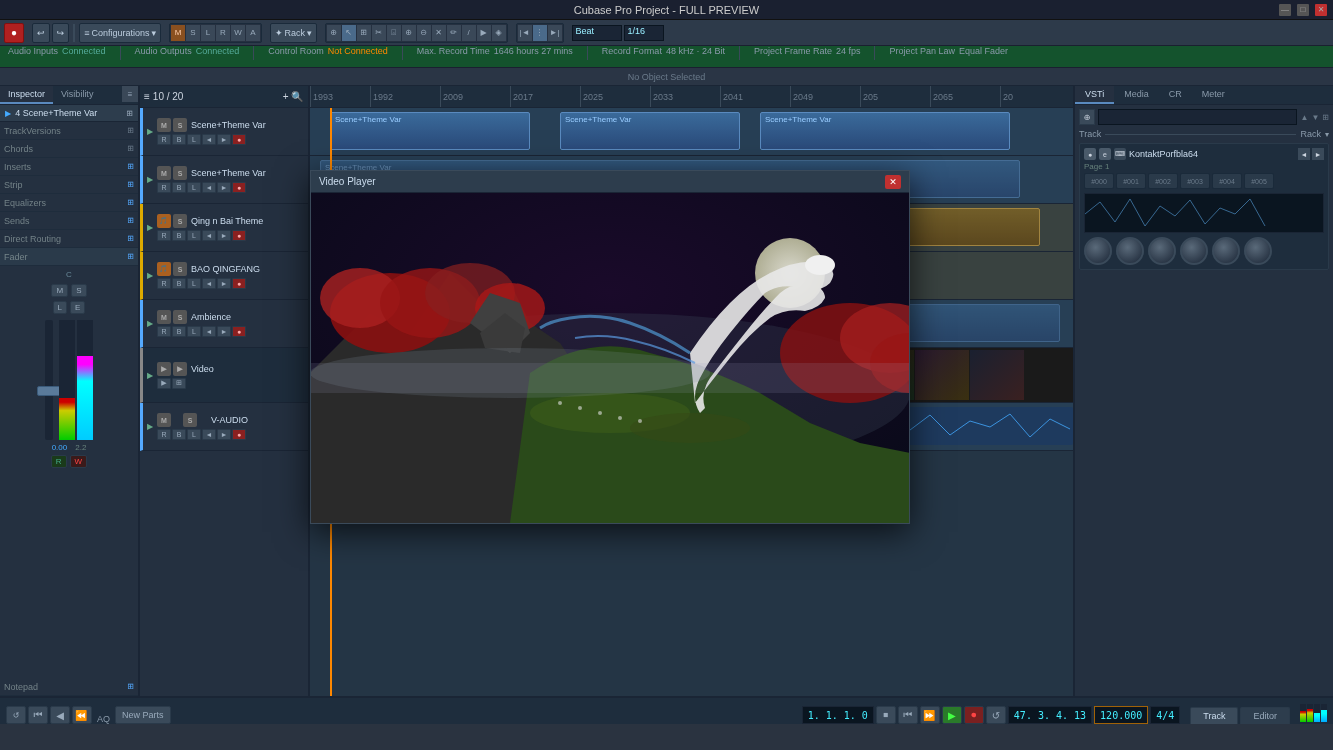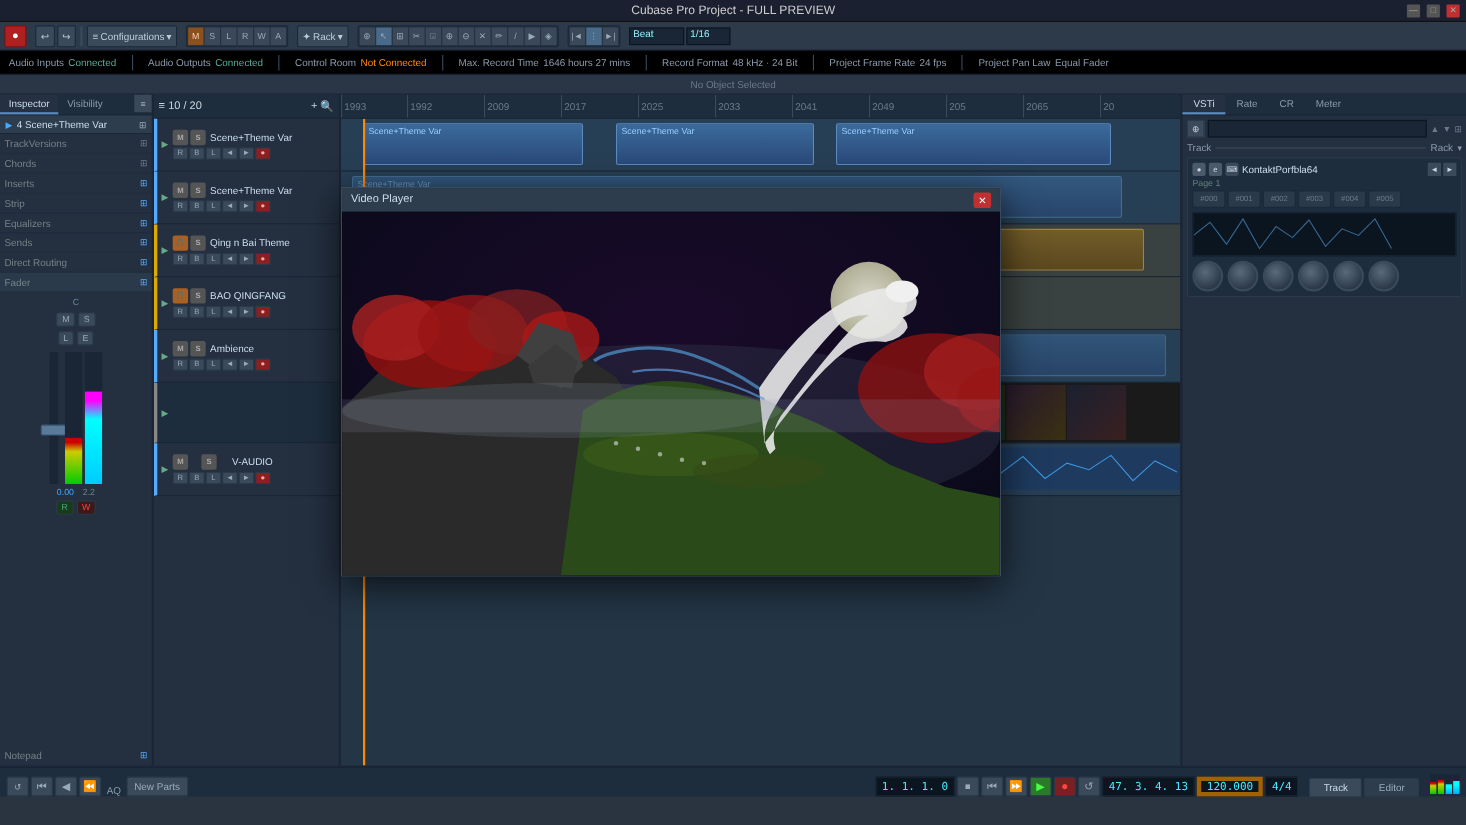--- a/index.html
+++ b/index.html
@@ -86,23 +86,23 @@
       color: #9ef;
       font-size: 9px;
       padding: 0 3px;
       height: 16px;
       width: 60px;
     }
 
     
     #status-bar {
       height: 22px;
-      background: #000000;
-      display: flex;
-      align-items: center;
+      background: #14532d;
+      display: flex;
+      align-items: flex-start;
       padding: 0 8px;
       border-bottom: 1px solid #1a2030;
       gap: 10px;
       font-size: 9px;
       color: #8a9aaa;
     }
     .status-item { display: flex; align-items: center; gap: 4px; }
     .status-connected { color: #5a9; }
     .status-not-connected { color: #f80; }
     .status-separator { width: 1px; height: 14px; background: #3a4a5a; margin: 0 4px; }
@@ -427,21 +427,21 @@
       border: 1px solid #1a2535;
       color: #4ef;
       font-size: 10px;
       font-family: monospace;
       padding: 1px 5px;
       height: 18px;
       display: flex; align-items: center;
     }
     .transport-tempo {
       background: #0a1520;
-      border: 4px solid #a16207;
+      border: 1px solid #a16207;
       color: #4ef;
       font-family: monospace;
       font-size: 10px;
       padding: 1px 5px;
       height: 18px;
       display: flex; align-items: center;
     }
 
     
     #bottom-tabs {
@@ -829,20 +829,31 @@
           <div class="tc-btn">L</div>
           <div class="tc-btn">◄</div>
           <div class="tc-btn">►</div>
           <div class="tc-btn red">●</div>
         </div>
       </div>
     </div>
 
     <div class="track-item" style="height:55px;background:#1e2d3d;border-left:3px solid #888;">
       <div class="track-expand">▶</div>
+      <div style="display:flex;flex-direction:column;gap:2px;flex:1;padding-left:2px;">
+        <div style="display:flex;align-items:center;gap:2px;">
+          <div class="ti" style="background:#555;color:#aaa;">▶</div>
+          <div class="ti" style="background:#555;color:#aaa;">▶</div>
+          <span class="track-name">Video</span>
+        </div>
+        <div style="display:flex;gap:1px;">
+          <div class="tc-btn">▶</div>
+          <div class="tc-btn">⊞</div>
+        </div>
+      </div>
     </div>
 
     <div class="track-item blue">
       <div class="track-expand">▶</div>
       <div style="display:flex;flex-direction:column;gap:2px;flex:1;padding-left:2px;">
         <div style="display:flex;align-items:center;gap:12px;">
           <div class="ti ti-m">M</div>
           <div class="ti ti-s">S</div>
           <span class="track-name">V-AUDIO</span>
         </div>
@@ -968,21 +979,21 @@
             <polyline points="0,19 20,10 40,25 60,8 80,30 100,12 120,22 140,6 160,28 180,14 200,20 220,5 240,32 260,10 280,24 300,8 320,28 340,15 360,20 380,7 400,30 420,12 440,22 460,9 480,28 500,14 520,20 540,6 560,32 580,11 600,23 620,8 640,28 660,14 680,20 700,7 720,30 740,12 760,22" stroke="#4af" stroke-width="1" fill="none" opacity="0.8"></polyline>
           </svg>
         </div>
       </div>
     </div>
   </div>
 
   <div id="right-panel">
     <div id="right-tabs">
       <div class="right-tab active">VSTi</div>
-      <div class="right-tab">Rate</div>
+      <div class="right-tab">Media</div>
       <div class="right-tab">CR</div>
       <div class="right-tab">Meter</div>
     </div>
 
     <div class="vsti-panel">
 
       <div style="display:flex;align-items:center;gap:3px;margin-bottom:4px;">
         <div style="width:16px;height:16px;background:#3a4a5a;border:1px solid #2a3a4a;display:flex;align-items:center;justify-content:center;font-size:8px;cursor:pointer;">⊕</div>
         <div class="vsti-search" style="flex:1;"></div>
         <div style="font-size:8px;color:#6a7a8a;cursor:pointer;">▲</div>

